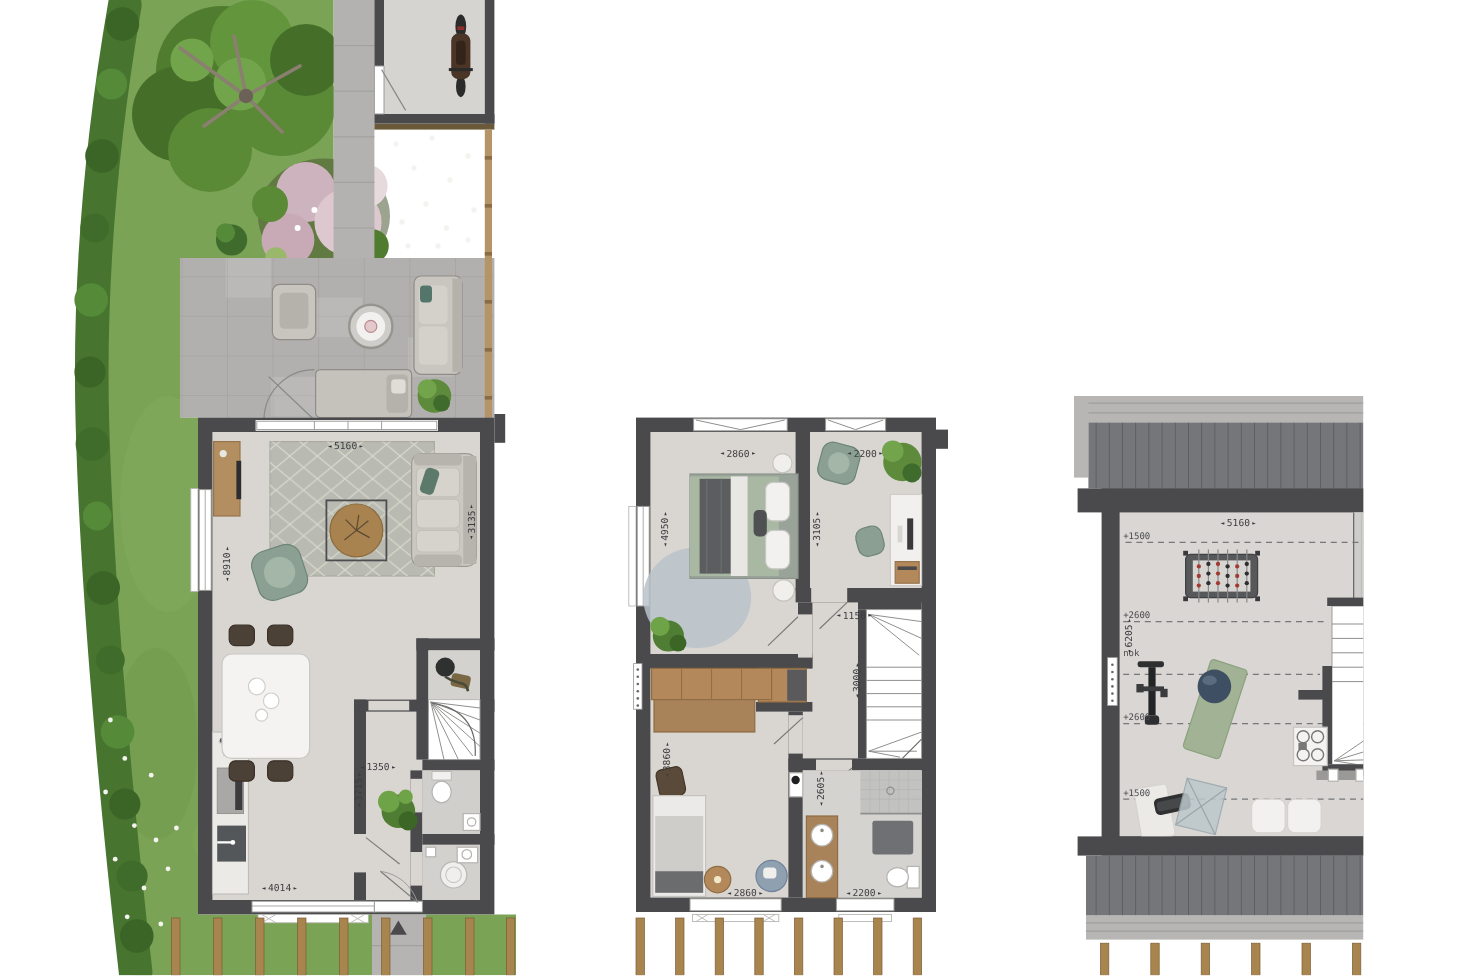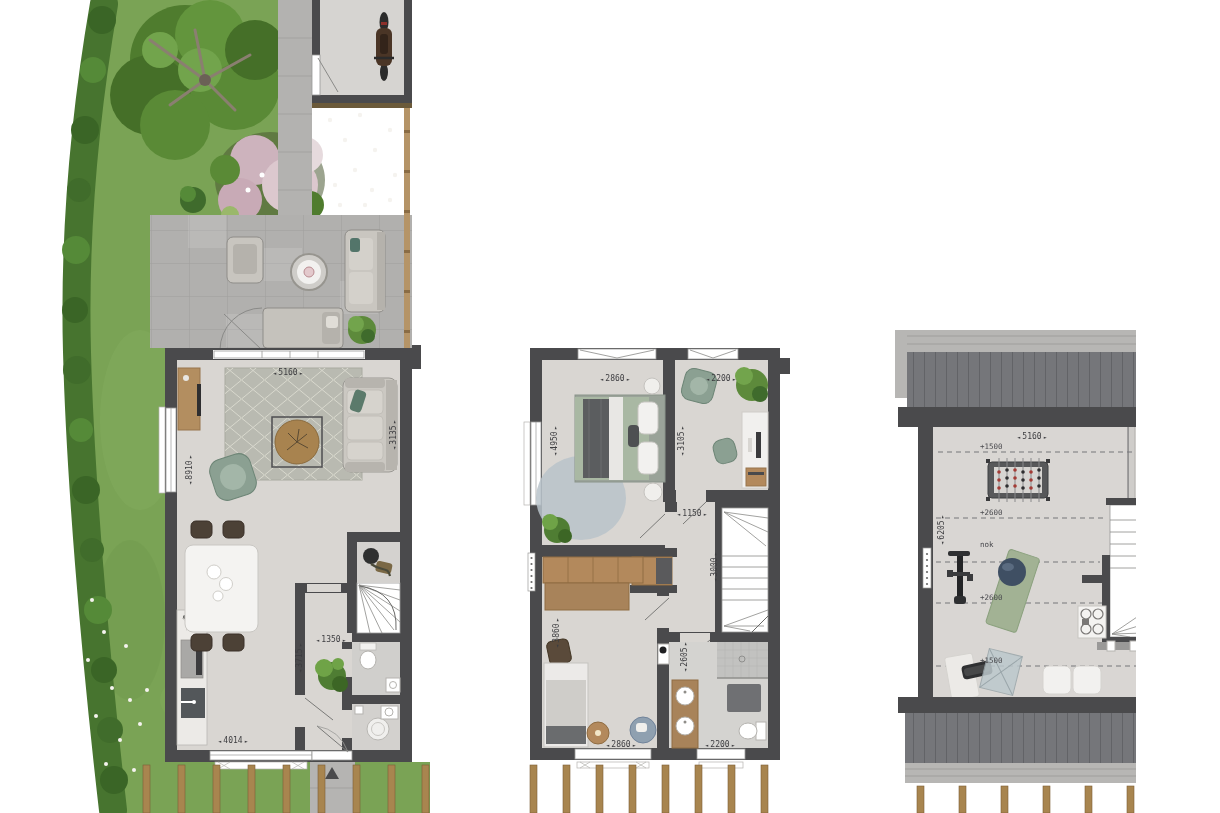--- a/index.html
+++ b/index.html
@@ -7,21 +7,21 @@
          font-family:"DejaVu Sans Mono", monospace;}
   .stage svg{position:absolute;display:block;}
   
   .dim{position:absolute;display:flex;align-items:center;gap:2px;
        font-size:8px;color:#3d3d40;letter-spacing:0;white-space:nowrap;
        transform:translate(-50%,-50%);}
   .dim::before{content:"◄";font-size:5px;color:#3d3d40;}
   .dim::after{content:"►";font-size:5px;color:#3d3d40;}
   .dim.v{transform:translate(-50%,-50%) rotate(-90deg);}
   .hlabel{position:absolute;font-size:7.5px;color:#4a4a4e;letter-spacing:0;
-          transform:translate(0,-100%);white-space:nowrap;margin-left:44px;}
+          transform:translate(0,-100%);white-space:nowrap;}
 </style>
 </head>
 <body>
 
 <div class="stage">
 
   <svg style="left:60px;top:0;width:370px;height:813px" viewBox="60 0 370 813">
     <defs>
       <pattern id="tiles" width="38" height="33" patternUnits="userSpaceOnUse">
         <rect width="38" height="33" fill="#b1b0ae"></rect>
@@ -673,21 +673,21 @@
 
   <div class="dim" style="left:288px;top:372px">
       <span>5160</span>
     </div>
   <div class="dim v" style="left:189px;top:470px">
       <span>8910</span>
     </div>
   <div class="dim v" style="left:393px;top:435px">
       <span>3135</span>
     </div>
-  <div class="dim" style="left:331px;top:639px">
+  <div class="dim" style="left:315px;top:639px">
       <span>1350</span>
     </div>
   <div class="dim v" style="left:299px;top:658px">
       <span>3715</span>
     </div>
   <div class="dim" style="left:233px;top:740px">
       <span>4014</span>
     </div>
 
   <div class="dim" style="left:615px;top:378px">
@@ -695,21 +695,21 @@
     </div>
   <div class="dim" style="left:721px;top:378px">
       <span>2200</span>
     </div>
   <div class="dim v" style="left:554px;top:441px">
       <span>4950</span>
     </div>
   <div class="dim v" style="left:681px;top:441px">
       <span>3105</span>
     </div>
-  <div class="dim" style="left:692px;top:513px">
+  <div class="dim" style="left:712px;top:513px">
       <span>1150</span>
     </div>
   <div class="dim v" style="left:714px;top:567px">
       <span>3000</span>
     </div>
   <div class="dim v" style="left:556px;top:633px">
       <span>3860</span>
     </div>
   <div class="dim v" style="left:684px;top:657px">
       <span>2605</span>

